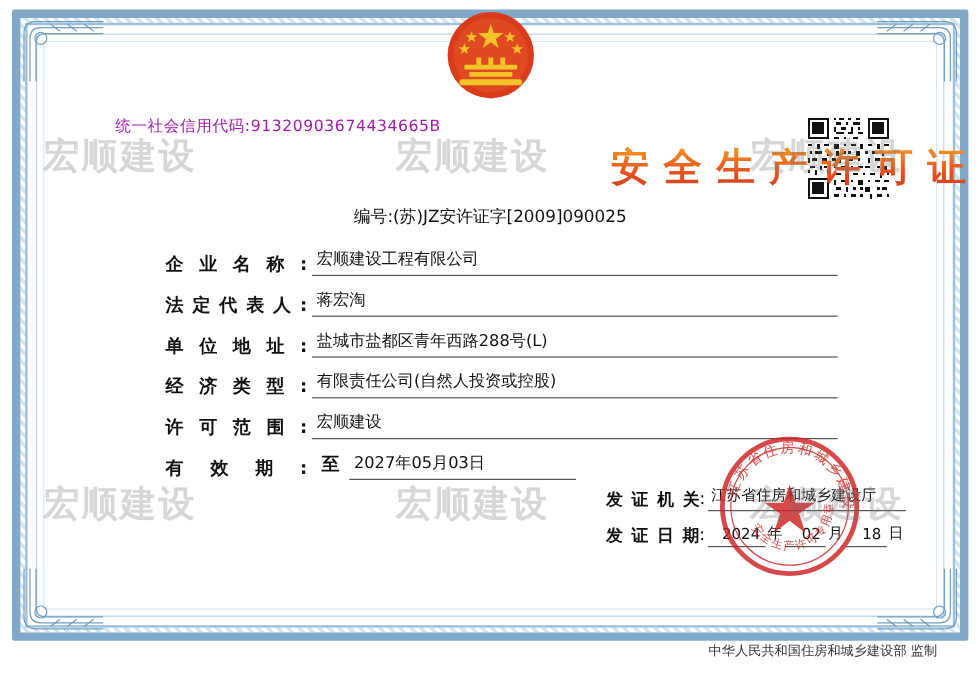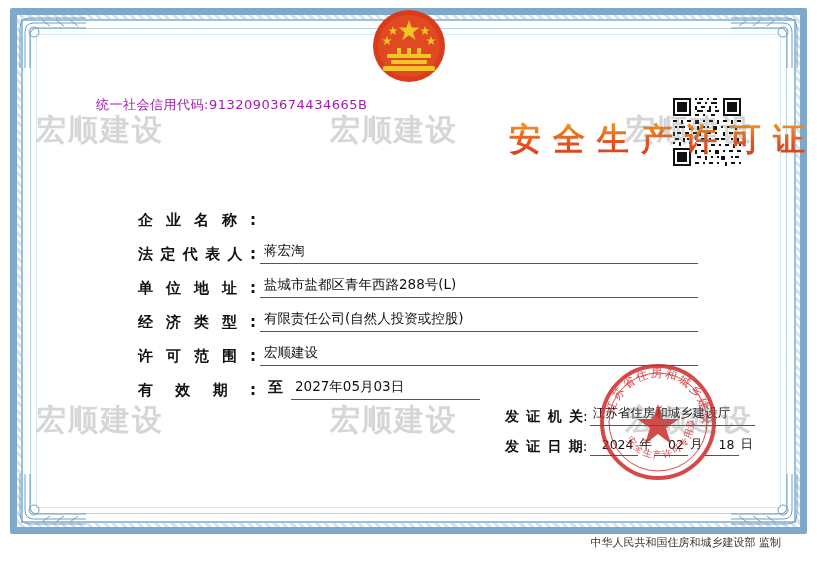--- a/index.html
+++ b/index.html
@@ -452,31 +452,35 @@
           <rect x="23" y="33" width="1" height="1"></rect>
         <rect x="27" y="33" width="1" height="2"></rect>
           <rect x="30" y="33" width="2" height="1"></rect>
           <rect x="34" y="33" width="1" height="1"></rect>
       </g>
     </svg>
   </div>
 
   <div class="main-title">安全生产许可证</div>
 
+  <div class="cert-number">
+    <span>编号:</span><span>(苏)JZ安许证字[2009]090025</span>
+  </div>
 
   <div class="fields">
 
     <div class="field-row">
       <div class="field-label">
         <span>企</span>
         <span>业</span>
         <span>名</span>
         <span>称</span>
         <span>:</span>
       </div>
+      <div class="field-value">宏顺建设工程有限公司</div>
     </div>
 
     <div class="field-row">
       <div class="field-label">
         <span>法</span>
         <span>定</span>
         <span>代</span>
         <span>表</span>
         <span>人</span>
         <span>:</span>

